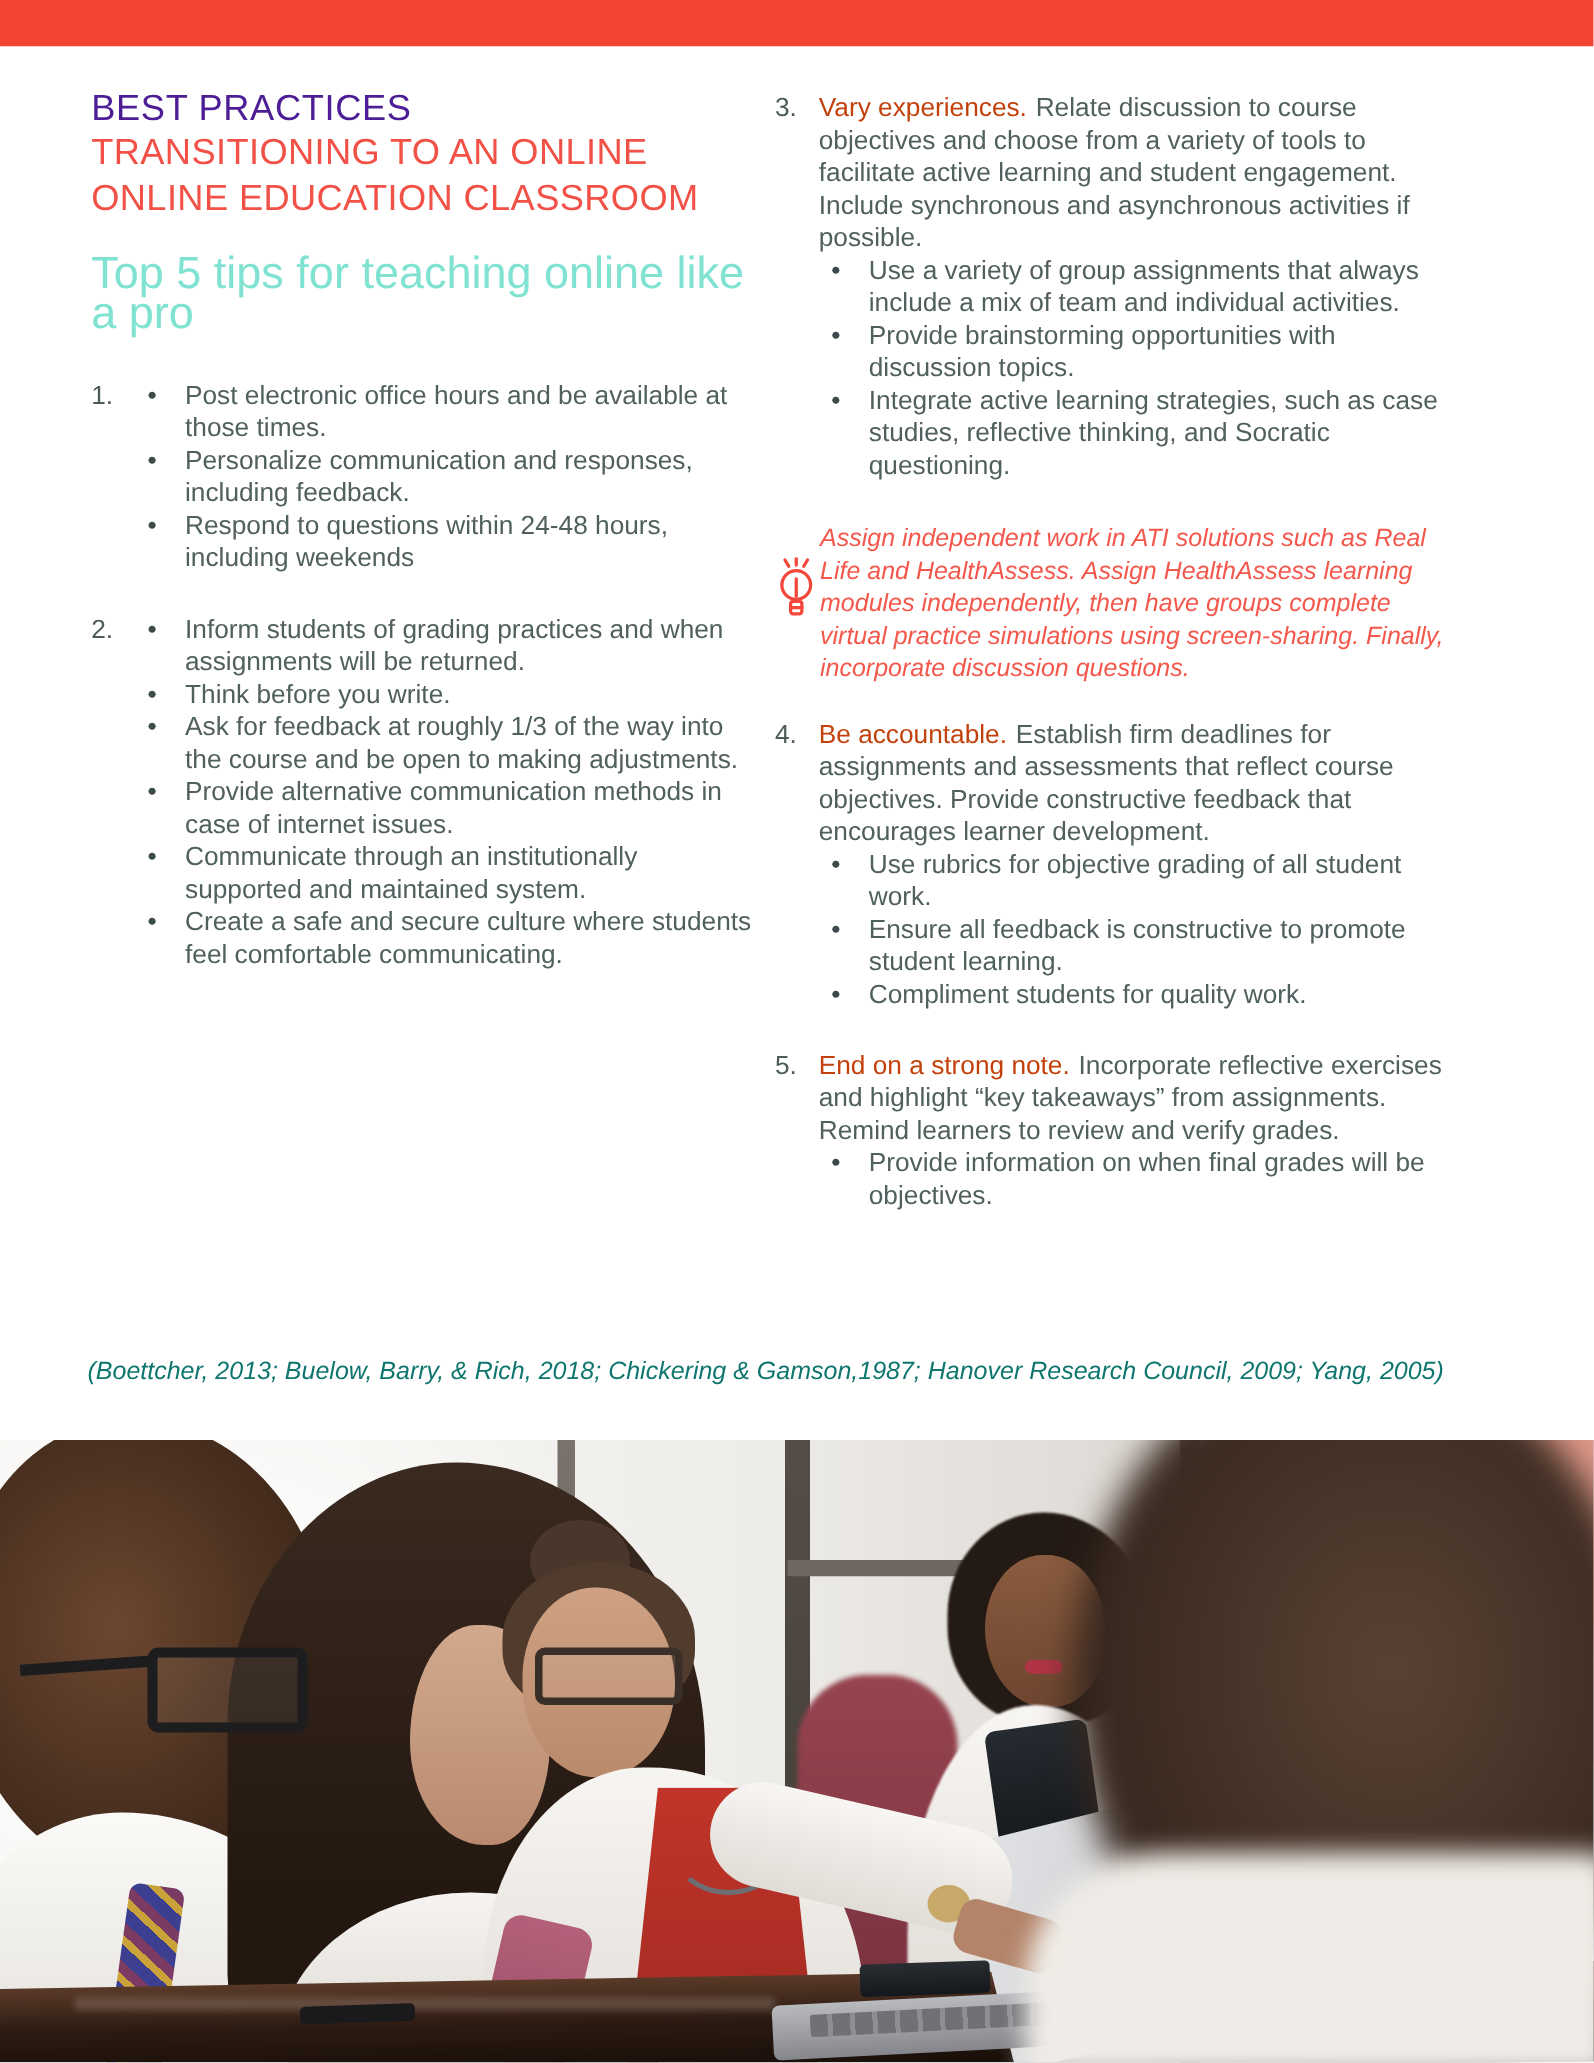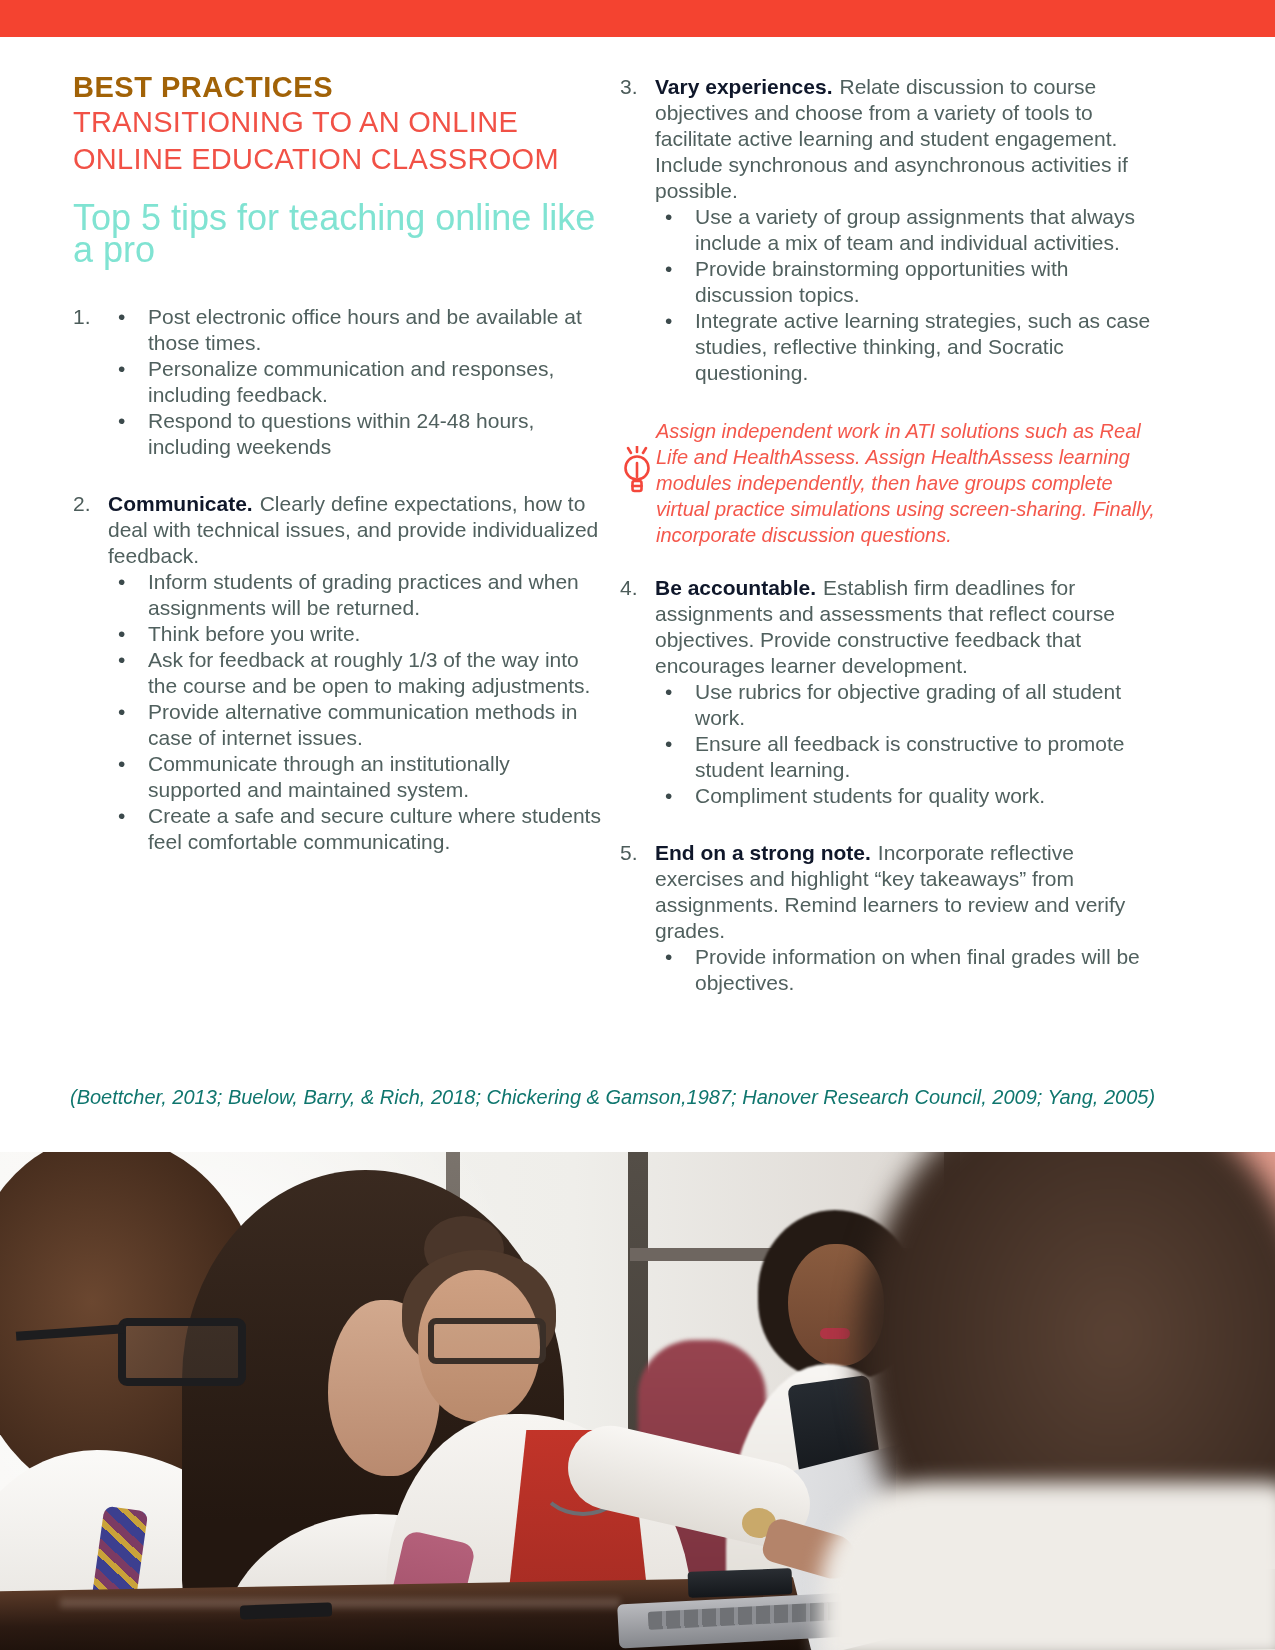--- a/index.html
+++ b/index.html
@@ -7,31 +7,31 @@
     position:relative;width:1275px;height:1650px;background:#ffffff;overflow:hidden;
     font-family:"Liberation Sans",sans-serif;color:#50605e;
   }
   
   .topbar{position:absolute;left:0;top:0;width:100%;height:37px;background:#f44330;}
 
   
   .col-left{position:absolute;left:73px;top:70px;width:530px;}
   .col-right{position:absolute;left:620px;top:74px;width:540px;}
 
-  .kicker{font-size:29px;font-weight:bold;letter-spacing:.5px;color:#a16207;line-height:34px;}
+  .kicker{font-size:29px;font-weight:normal;letter-spacing:.5px;color:#4c1d95;line-height:34px;}
   .title-line{font-size:29px;letter-spacing:.3px;color:#f15146;line-height:37px;}
   .subtitle{margin-top:24px;font-size:36px;color:#80e3d2;line-height:32px;}
 
   .tips-first{margin-top:38px;}
   .tip{display:flex;}
   .tip + .tip{margin-top:31px;}
   .tip-num{width:35px;flex:0 0 35px;font-size:21px;line-height:26px;color:#4c5c5a;}
   .tip-content{flex:1;}
   .tip-para{margin:0;font-size:21px;line-height:26px;color:#50605e;}
-  .tip-lead{font-weight:bold;color:#0f172a;margin-right:7px;}
+  .tip-lead{font-weight:normal;color:#c2410c;margin-right:7px;}
   .tip-bullets{margin:0;padding:0;list-style:none;}
   .tip-bullets li{position:relative;padding-left:40px;font-size:21px;line-height:26px;color:#50605e;}
   .tip-bullets li::before{content:"\2022";position:absolute;left:10px;top:0;color:#3c4a4c;}
 
   
   .callout{display:flex;margin-top:32px;margin-bottom:27px;}
   .callout-icon{flex:0 0 36px;width:36px;padding-top:28px;}
   .callout-text{margin:0;font-size:20px;line-height:26px;font-style:italic;color:#f4574b;}
 
   
@@ -126,21 +126,20 @@
           <li>Post electronic office hours and be available at those times.</li>
           <li>Personalize communication and responses, including feedback.</li>
           <li>Respond to questions within 24-48 hours, including weekends</li>
         </ul>
       </div>
     </div>
 
     <div class="tip">
       <div class="tip-num">2.</div>
       <div class="tip-content">
-        <p class="tip-para"><span class="tip-lead">Communicate.</span><span>Clearly define expectations, how to deal with technical issues, and provide individualized feedback.</span></p>
         <ul class="tip-bullets">
           <li>Inform students of grading practices and when assignments will be returned.</li>
           <li>Think before you write.</li>
           <li>Ask for feedback at roughly 1/3 of the way into the course and be open to making adjustments.</li>
           <li>Provide alternative communication methods in case of internet issues.</li>
           <li>Communicate through an institutionally supported and maintained system.</li>
           <li>Create a safe and secure culture where students feel comfortable communicating.</li>
         </ul>
       </div>
     </div>

